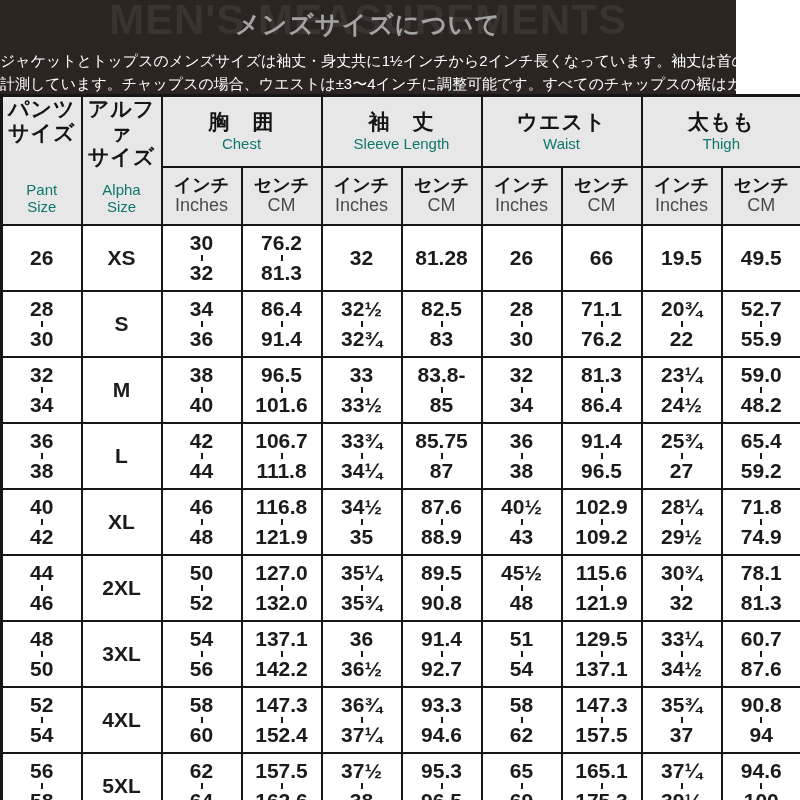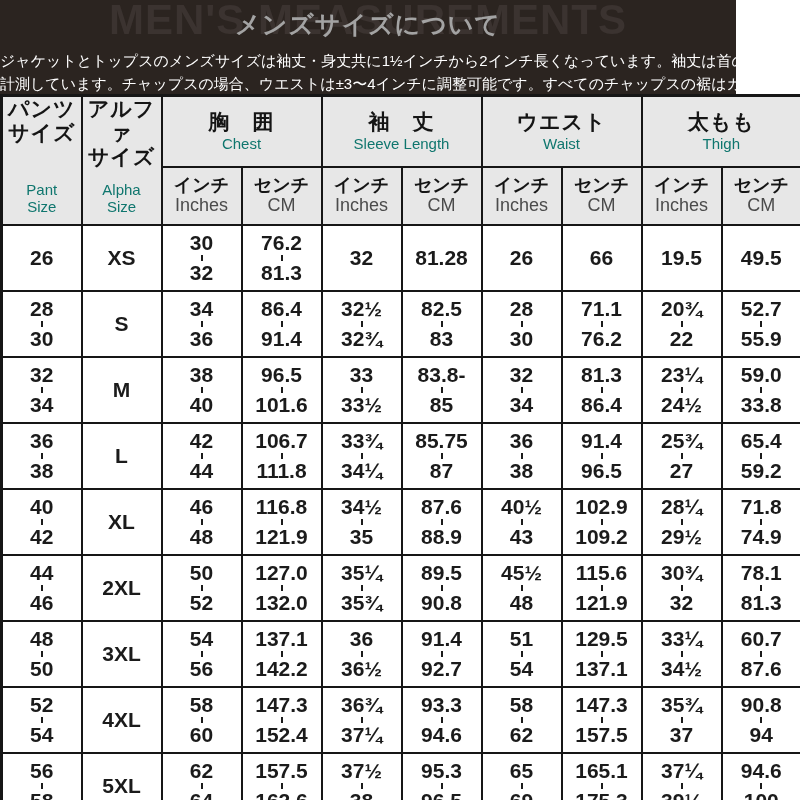--- a/index.html
+++ b/index.html
@@ -315,21 +315,21 @@
           <div class="val">
             <span class="range-line">23¼</span>
             <span class="range-dash"></span>
             <span class="range-line">24½</span>
           </div>
         </td>
       <td>
           <div class="val">
             <span class="range-line">59.0</span>
             <span class="range-dash"></span>
-            <span class="range-line">33.8</span>
+            <span class="range-line">48.2</span>
           </div>
         </td>
     </tr>
     <tr>
       <td>
           <div class="val">
             <span class="range-line">36</span>
             <span class="range-dash"></span>
             <span class="range-line">38</span>
           </div>

